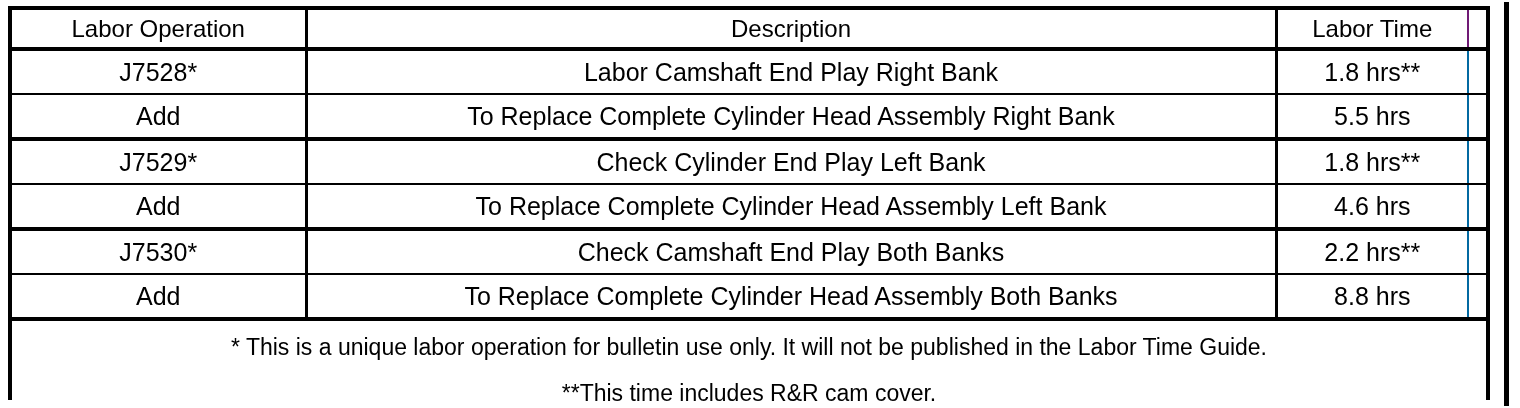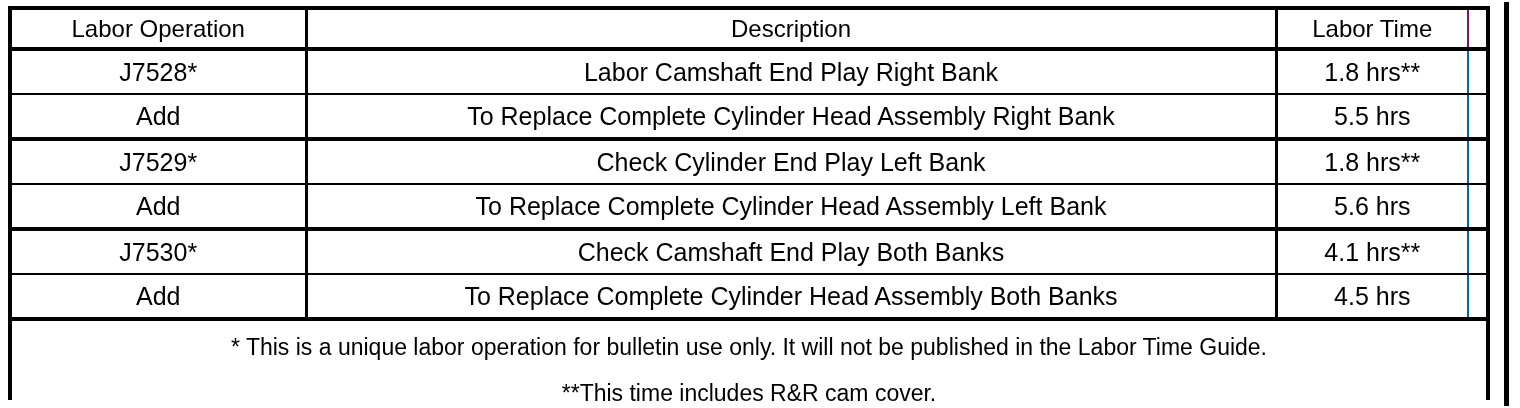--- a/index.html
+++ b/index.html
@@ -142,35 +142,35 @@
         <tr>
           <td class="data-cell vline rule-thin">J7529*</td>
           <td class="data-cell vline rule-thin">Check Cylinder End Play Left Bank</td>
           <td class="data-cell vline-thin rule-thin">1.8 hrs**</td>
           <td class="data-cell rule-thin"></td>
         </tr>
 
         <tr>
           <td class="data-cell vline rule-thick">Add</td>
           <td class="data-cell vline rule-thick">To Replace Complete Cylinder Head Assembly Left Bank</td>
-          <td class="data-cell vline-thin rule-thick">5.6 hrs</td>
+          <td class="data-cell vline-thin rule-thick">4.6 hrs</td>
           <td class="data-cell rule-thick"></td>
         </tr>
 
         <tr>
           <td class="data-cell vline rule-thin">J7530*</td>
           <td class="data-cell vline rule-thin">Check Camshaft End Play Both Banks</td>
-          <td class="data-cell vline-thin rule-thin">4.1 hrs**</td>
+          <td class="data-cell vline-thin rule-thin">2.2 hrs**</td>
           <td class="data-cell rule-thin"></td>
         </tr>
 
         <tr>
           <td class="data-cell vline rule-thick">Add</td>
           <td class="data-cell vline rule-thick">To Replace Complete Cylinder Head Assembly Both Banks</td>
-          <td class="data-cell vline-thin rule-thick">4.5 hrs</td>
+          <td class="data-cell vline-thin rule-thick">8.8 hrs</td>
           <td class="data-cell rule-thick"></td>
         </tr>
 
         <tr>
           <td class="foot-cell" colspan="4">
             <div class="foot-line">* This is a unique labor operation for bulletin use only. It will not be published in the Labor Time Guide.</div>
             <div class="foot-line"></div>
             <div class="foot-line">**This time includes R&amp;R cam cover.</div>
           </td>
         </tr>

